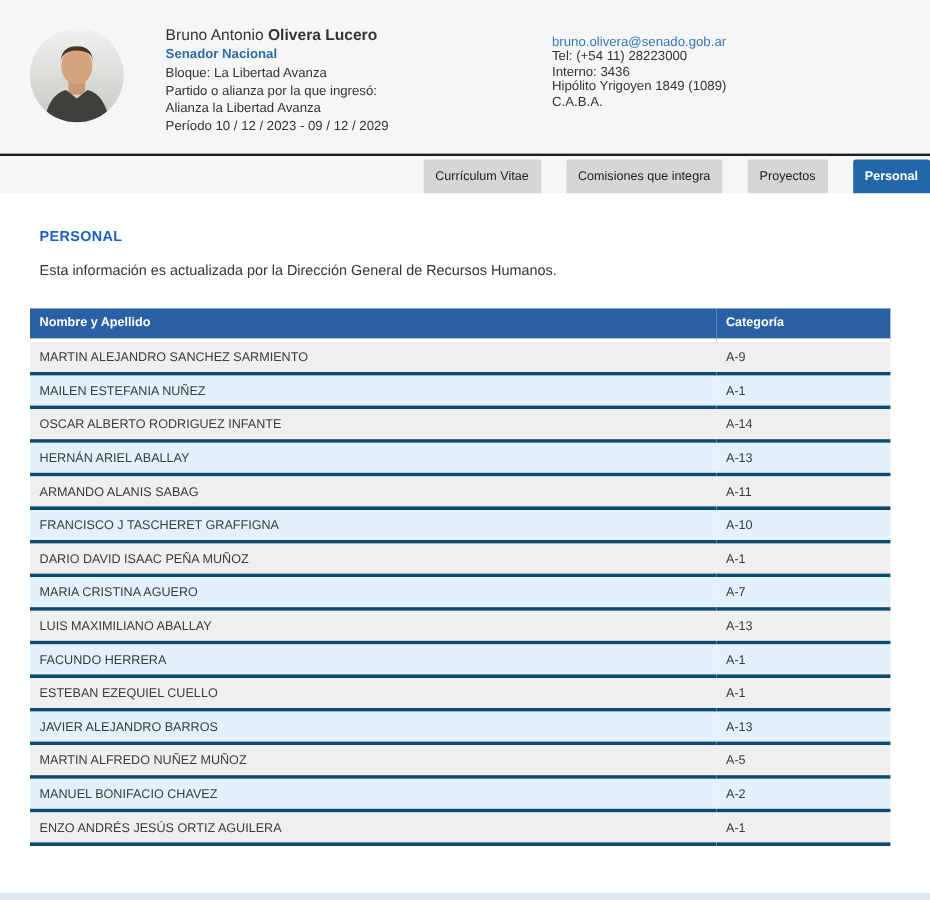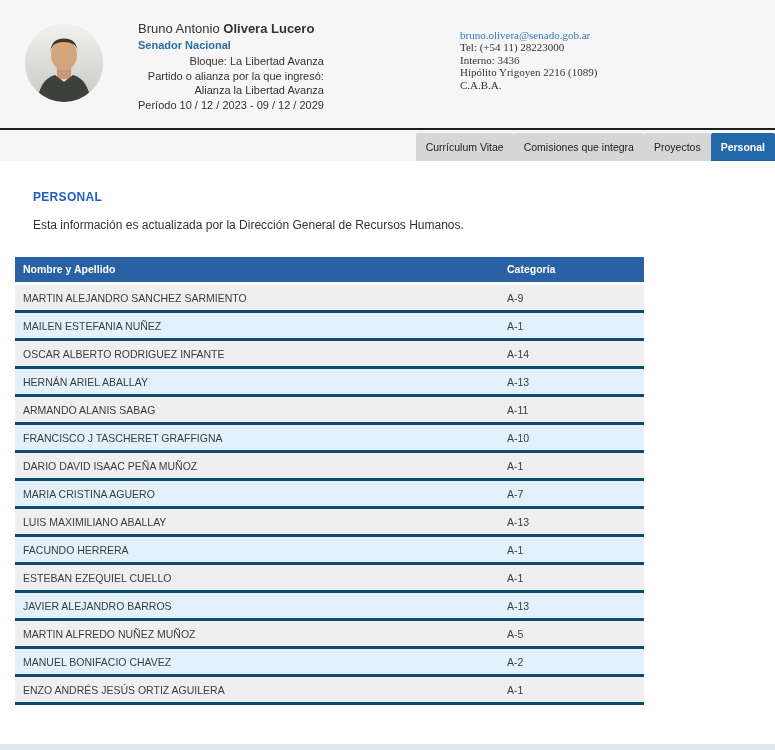--- a/index.html
+++ b/index.html
@@ -14,38 +14,38 @@
   .band-line { position:absolute; left:0; right:0; top:128px; height:2px; background:#1f1f1f; }
   .avatar {
     position:absolute; left:25px; top:24px; width:78px; height:78px;
     border-radius:50%; overflow:hidden; background:#dcdcda;
   }
   .avatar svg { display:block; width:100%; height:100%; }
   .senator-info { position:absolute; left:138px; top:21px; }
   .name { font-size:13px; color:#333; font-weight:400; }
   .name b { font-weight:700; }
   .role { font-size:11px; font-weight:700; color:#2e6da4; margin-top:3px; }
-  .meta { font-size:11px; color:#333; line-height:14.5px; margin-top:3px;text-align:right; }
-  .contact { position:absolute; left:460px; top:29px; font-size:11px; line-height:12.4px; color:#333;font-family:Liberation Serif, serif; }
+  .meta { font-size:11px; color:#333; line-height:14.5px; margin-top:3px; }
+  .contact { position:absolute; left:460px; top:29px; font-size:11px; line-height:12.4px; color:#333; }
   .email { color:#3377bd; text-decoration:none; display:block; }
   .province { position:absolute; left:676px; top:28px; width:68px; text-align:center; }
   .province svg { display:block; margin:0 auto; }
   .province-name { font-size:10.5px; color:#333; margin-top:3px; }
   
-  .tabs { position:absolute; right:0; top:133px; display:flex; gap:0; }
+  .tabs { position:absolute; right:0; top:133px; display:flex; gap:21px; }
   .tab {
     font-size:10.5px; color:#222; background:#d6d6d6; border:none;
     padding:8px 10px; cursor:pointer; border-radius:2px 2px 0 0;
     font-family:"Liberation Sans", sans-serif; white-space:nowrap;
   }
   .tab.active { background:#2268a9; color:#fff; font-weight:700; }
   
   .section-title { font-size:12px; font-weight:700; color:#1d5fc2; margin:29px 0 0 33px; letter-spacing:.3px; }
   .note { font-size:12px; color:#333; margin:14px 0 0 33px; }
-  table { margin:25px 0 0 15px; width:629px; border-collapse:separate; border-spacing:0; }
+  table { margin:25px 0 0 25px; width:717px; border-collapse:separate; border-spacing:0; }
   th {
     background:#2a61a5; color:#fff; font-size:10.5px; font-weight:700;
     text-align:left; padding:6px 8px 7px 8px; border-bottom:3px solid #fff;
   }
   th.cat, td.cat { width:145px; }
   td {
     font-size:10.5px; color:#3c3c3c; padding:7px 8px 6px 8px;
     border-bottom:3px solid #0c4a6e;
   }
   tbody tr:nth-child(odd)  td { background:#efefef; }
@@ -85,21 +85,21 @@
       <div>Partido o alianza por la que ingresó:</div>
       <div>Alianza la Libertad Avanza</div>
       <div>Período 10 / 12 / 2023 - 09 / 12 / 2029</div>
     </div>
   </div>
 
   <div class="contact">
     <a href="#" class="email">bruno.olivera@senado.gob.ar</a>
     <div>Tel: (+54 11) 28223000</div>
     <div>Interno: 3436</div>
-    <div>Hipólito Yrigoyen 2216 (1089)</div>
+    <div>Hipólito Yrigoyen 1849 (1089)</div>
     <div>C.A.B.A.</div>
   </div>
 
 
   <div class="band-line"></div>
 
   <nav class="tabs">
       <button class="tab">Currículum Vitae</button>
       <button class="tab">Comisiones que integra</button>
       <button class="tab">Proyectos</button>

